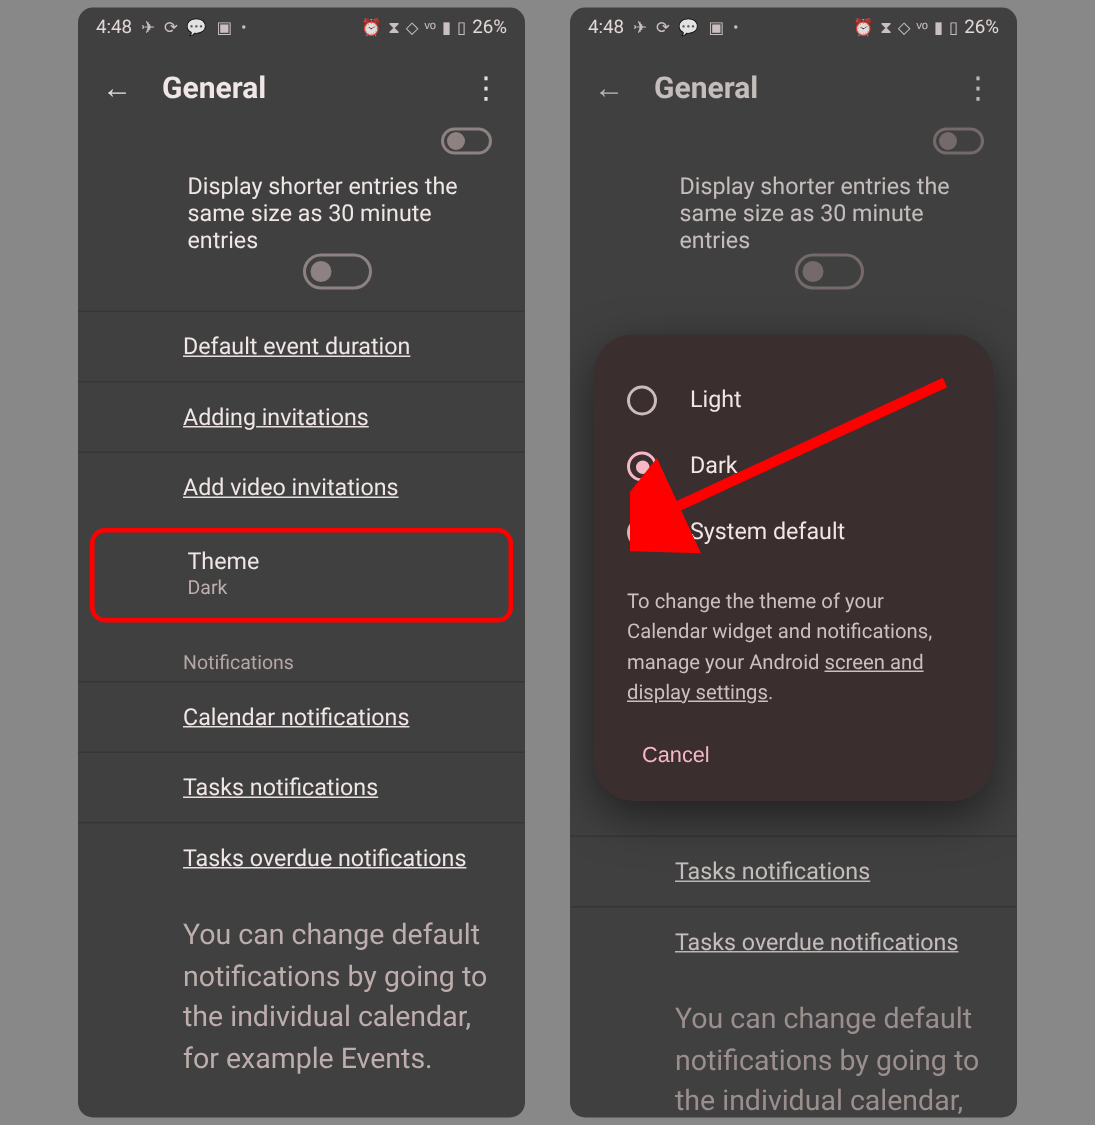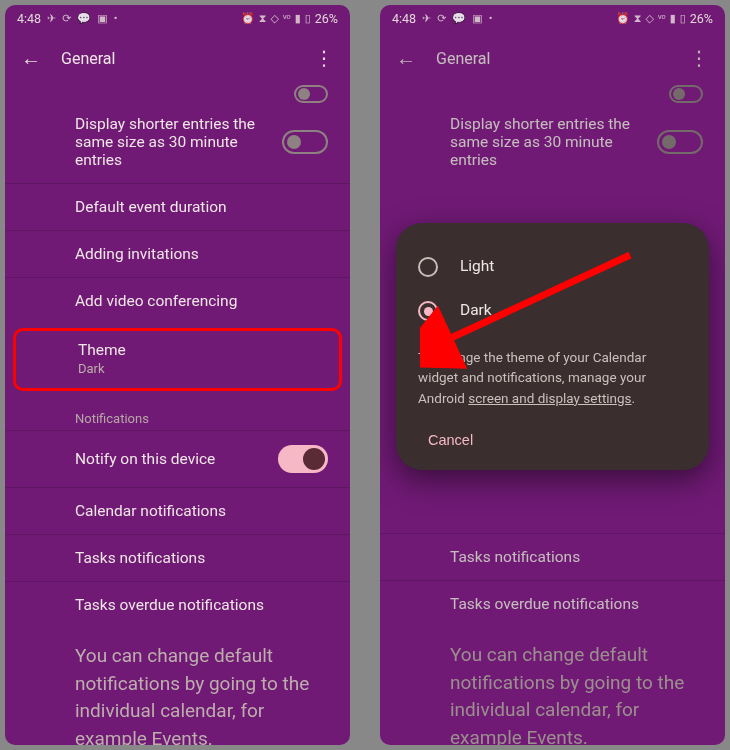--- a/index.html
+++ b/index.html
@@ -1,33 +1,33 @@
 <!DOCTYPE html>
 <html><head>
 <meta charset="utf-8">
 <style>
   * { box-sizing: border-box; margin: 0; padding: 0; }
   html, body { background: #555; font-family: Roboto, -apple-system, "Segoe UI", sans-serif; }
   .stage { width: 730px; height: 750px; background: #888; display: flex; gap: 30px; justify-content: center; padding: 5px 0; }
-  .phone { width: 345px; height: 740px; background: #701a75; border-radius: 10px; color: #e7dedd; position: relative; overflow: hidden; }
+  .phone { width: 298px; height: 740px; background: #404040; border-radius: 10px; color: #e7dedd; position: relative; overflow: hidden; }
   .statusbar { height: 26px; display: flex; justify-content: space-between; align-items: center; padding: 0 12px; font-size: 12.5px; color: #e2d7d6; }
   .sb-left { display: flex; align-items: center; gap: 6px; }
   .sb-right { display: flex; align-items: center; gap: 4px; }
   .sb-ico { font-size: 11px; opacity: .85; line-height: 1; }
   .titlebar { height: 54px; display: flex; align-items: center; padding: 0 10px; }
   .back-ico { width: 32px; height: 32px; display: flex; align-items: center; justify-content: center; font-size: 20px; color: #e7dedd; }
-  .title { font-size: 16px; font-weight: 400; margin-left: 14px; flex: 1; color: #efe6e5; }
+  .title { font-size: 20px; font-weight: 700; margin-left: 14px; flex: 1; color: #efe6e5; }
   .more-ico { width: 32px; height: 32px; display: flex; align-items: center; justify-content: center; font-size: 20px; color: #e7dedd; }
   .content { padding: 0 0 10px 0; }
   .cut-toggle { position: absolute; top: 80px; right: 22px; width: 34px; height: 18px; border-radius: 10px; border: 2px solid #8e8181; background: transparent; }
   .cut-toggle::before { content:""; position:absolute; left:2px; top:1px; width:12px; height:12px; border-radius:50%; background:#8e8181; }
   .row { padding: 14px 22px 14px 70px; border-top: 1px solid rgba(0,0,0,.15); }
-  .row.first { border-top: none; padding-top: 30px; }
+  .row.first { border-top: none; padding-top: 30px; flex-direction: column; }
   .row .primary { font-size: 15.5px; color: #efe6e5; font-weight: 400; }
-  .row.short { padding-top: 14px; padding-bottom: 14px; }
+  .row.short { padding-top: 14px; padding-bottom: 14px; text-decoration: underline; }
   .row.withtoggle { display: flex; align-items: center; justify-content: space-between; }
   .toggle { width: 46px; height: 24px; border-radius: 14px; position: relative; }
   .toggle.off { border: 2px solid #8e8181; }
   .toggle.off .knob { width: 14px; height: 14px; border-radius: 50%; background: #8e8181; position: absolute; left: 3px; top: 3px; }
   .toggle.on { background: #f7b8c6; width: 50px; height: 28px; }
   .toggle.on .knob { width: 22px; height: 22px; border-radius: 50%; background: #5a2a35; position: absolute; right: 3px; top: 3px; }
   .section-label { padding: 16px 22px 4px 70px; font-size: 13px; color: #b6a7a6; }
   .highlight { border: 3px solid #ff0000; border-radius: 10px; margin: 4px 8px; padding: 10px 14px 12px 62px; }
   .highlight .primary { font-size: 15.5px; color: #efe6e5; }
   .highlight .secondary { font-size: 13px; color: #bdaead; margin-top: 2px; }
@@ -88,36 +88,30 @@
           </div>
       </div>
 
       <div class="row short">
         <div class="primary">Default event duration</div>
       </div>
       <div class="row short">
         <div class="primary">Adding invitations</div>
       </div>
       <div class="row short">
-        <div class="primary">Add video conferencing</div>
+        <div class="primary">Add video invitations</div>
       </div>
 
       <div class="highlight">
         <div class="primary">Theme</div>
         <div class="secondary">Dark</div>
       </div>
 
       <div class="section-label">Notifications</div>
 
-      <div class="row short withtoggle">
-        <div class="primary">Notify on this device</div>
-        <div class="toggle on">
-            <div class="knob"></div>
-          </div>
-      </div>
       <div class="row short">
         <div class="primary">Calendar notifications</div>
       </div>
       <div class="row short">
         <div class="primary">Tasks notifications</div>
       </div>
       <div class="row short">
         <div class="primary">Tasks overdue notifications</div>
       </div>
 
@@ -174,20 +168,24 @@
     <div class="dialog">
 
       <div class="radio-row">
         <div class="radio"></div>
         <div class="radio-label">Light</div>
       </div>
       <div class="radio-row">
         <div class="radio on"></div>
         <div class="radio-label">Dark</div>
       </div>
+      <div class="radio-row">
+        <div class="radio"></div>
+        <div class="radio-label">System default</div>
+      </div>
 
       <div class="dialog-note">
         <span>To change the theme of your Calendar widget and notifications, manage your Android </span><span class="link">screen and display settings</span><span>.</span>
       </div>
 
       <div class="dialog-actions">
         <button class="cancel-btn">Cancel</button>
       </div>
     </div>
 

